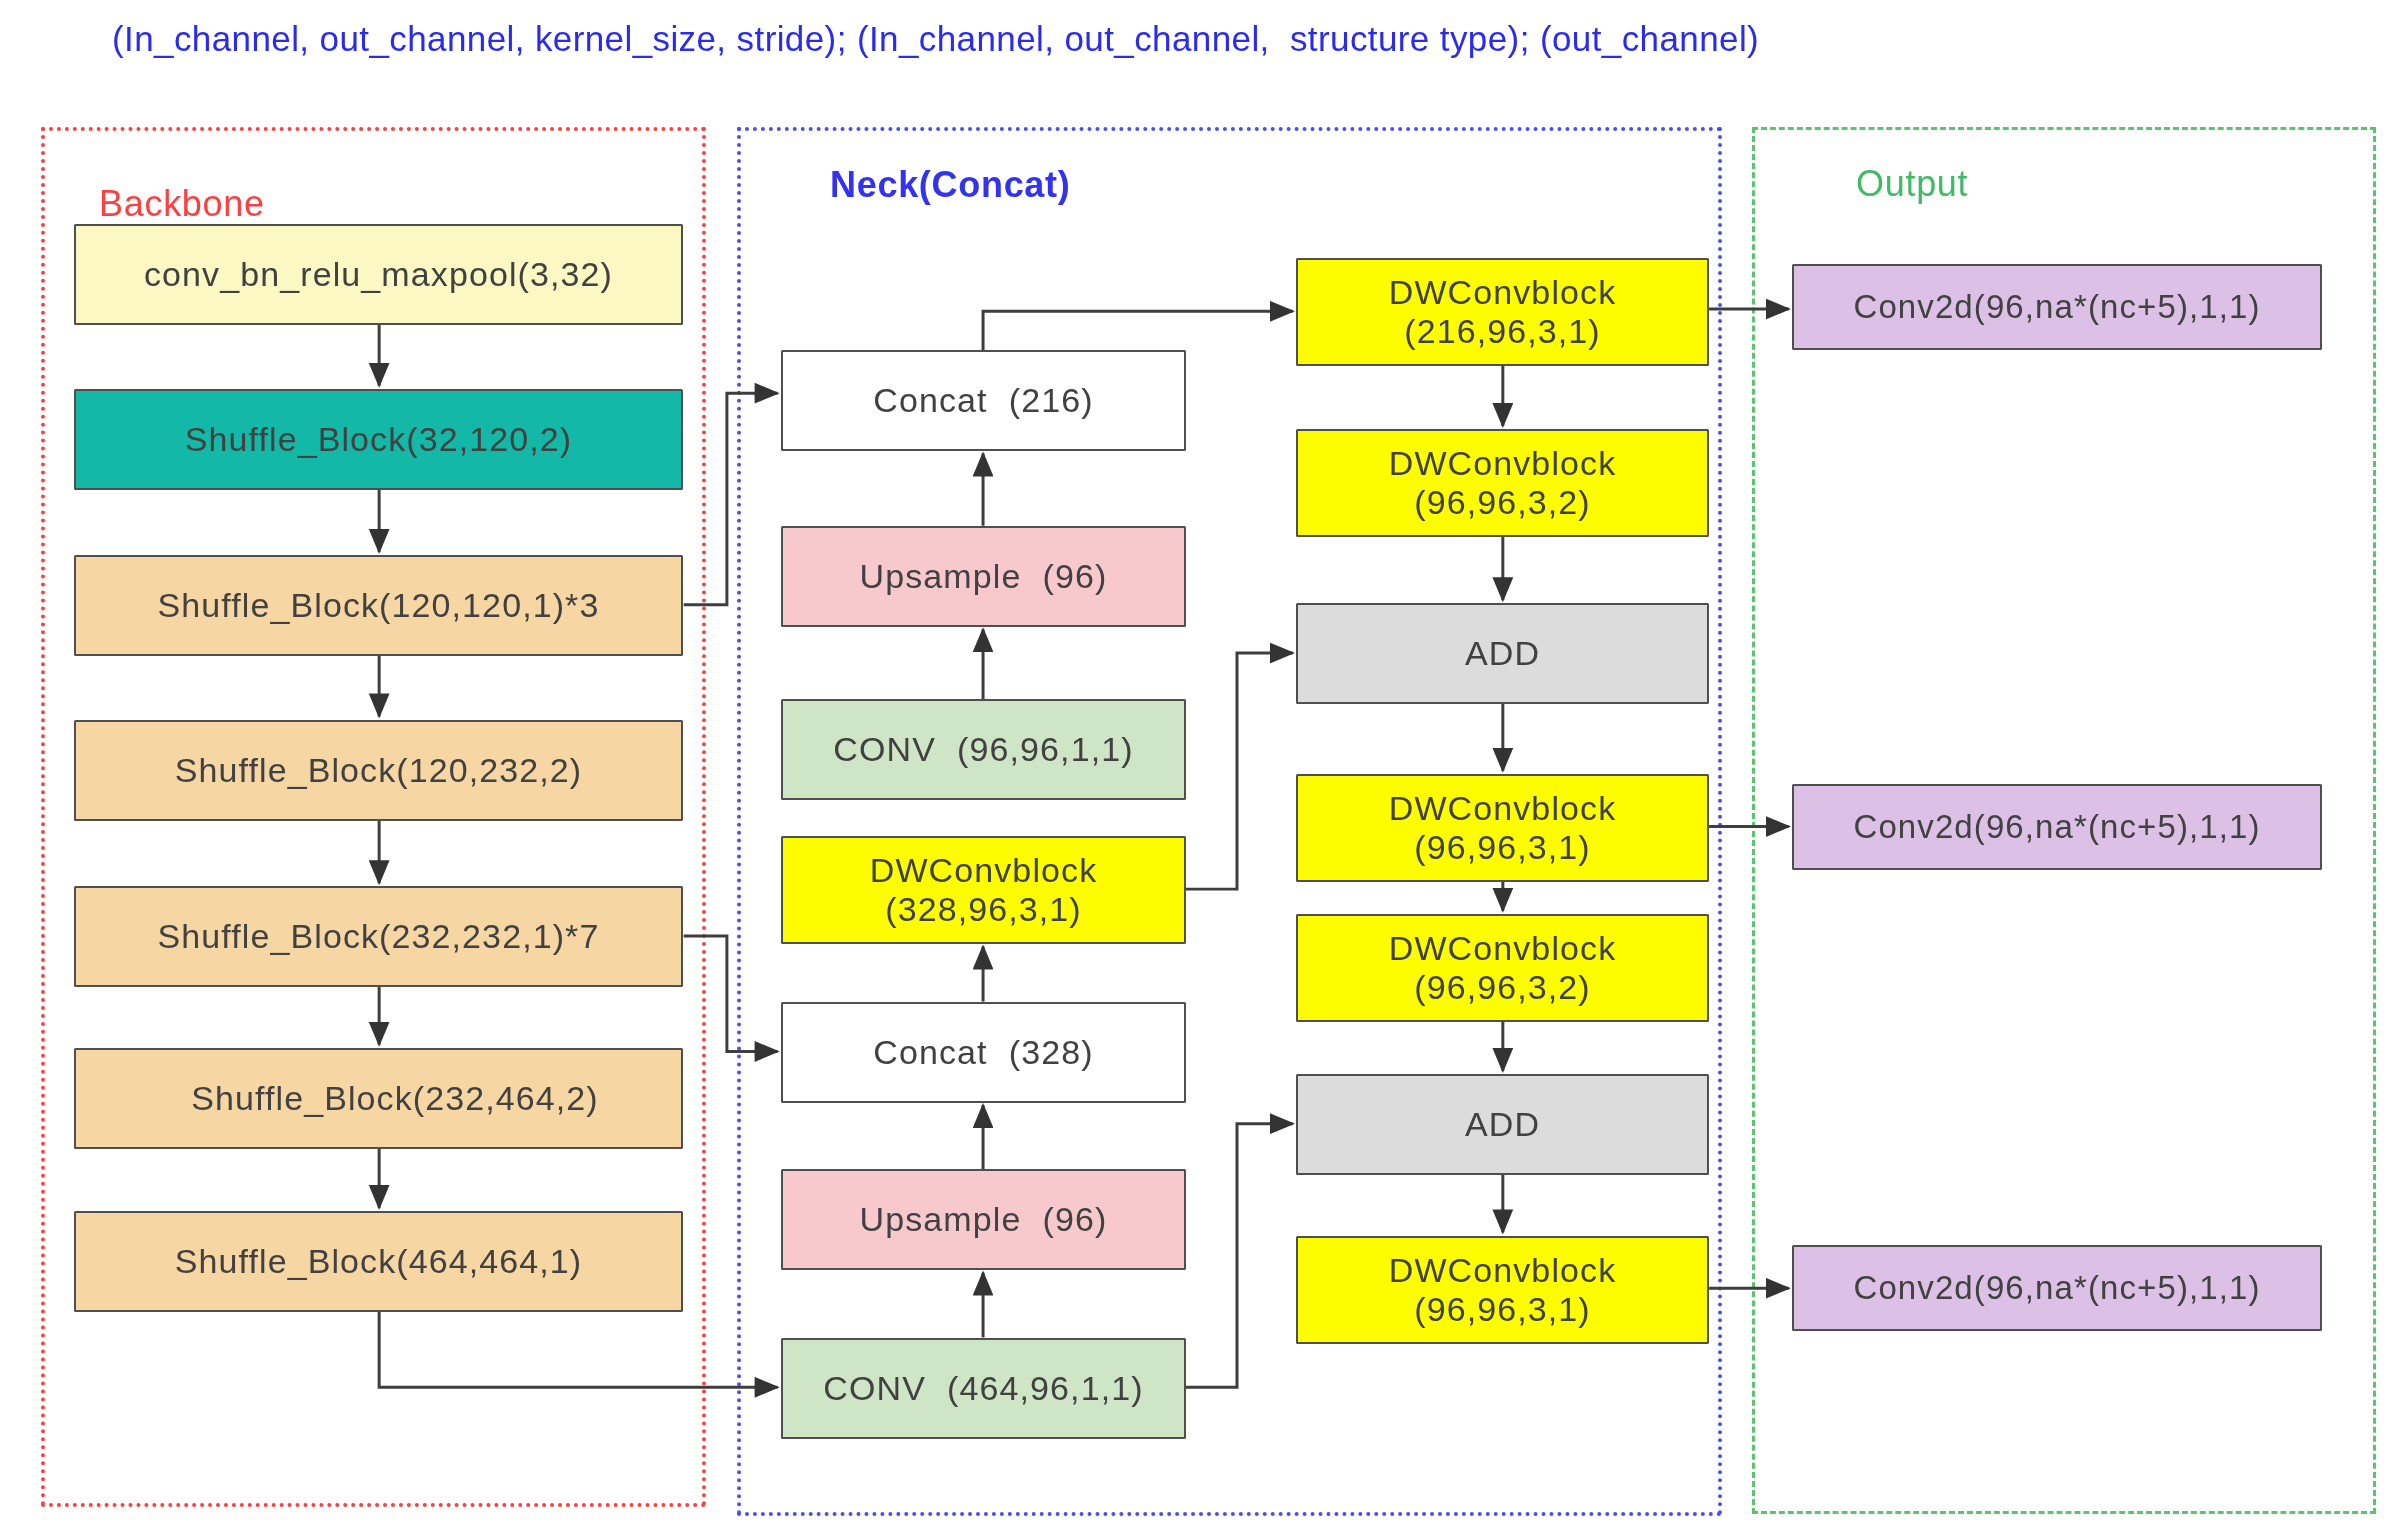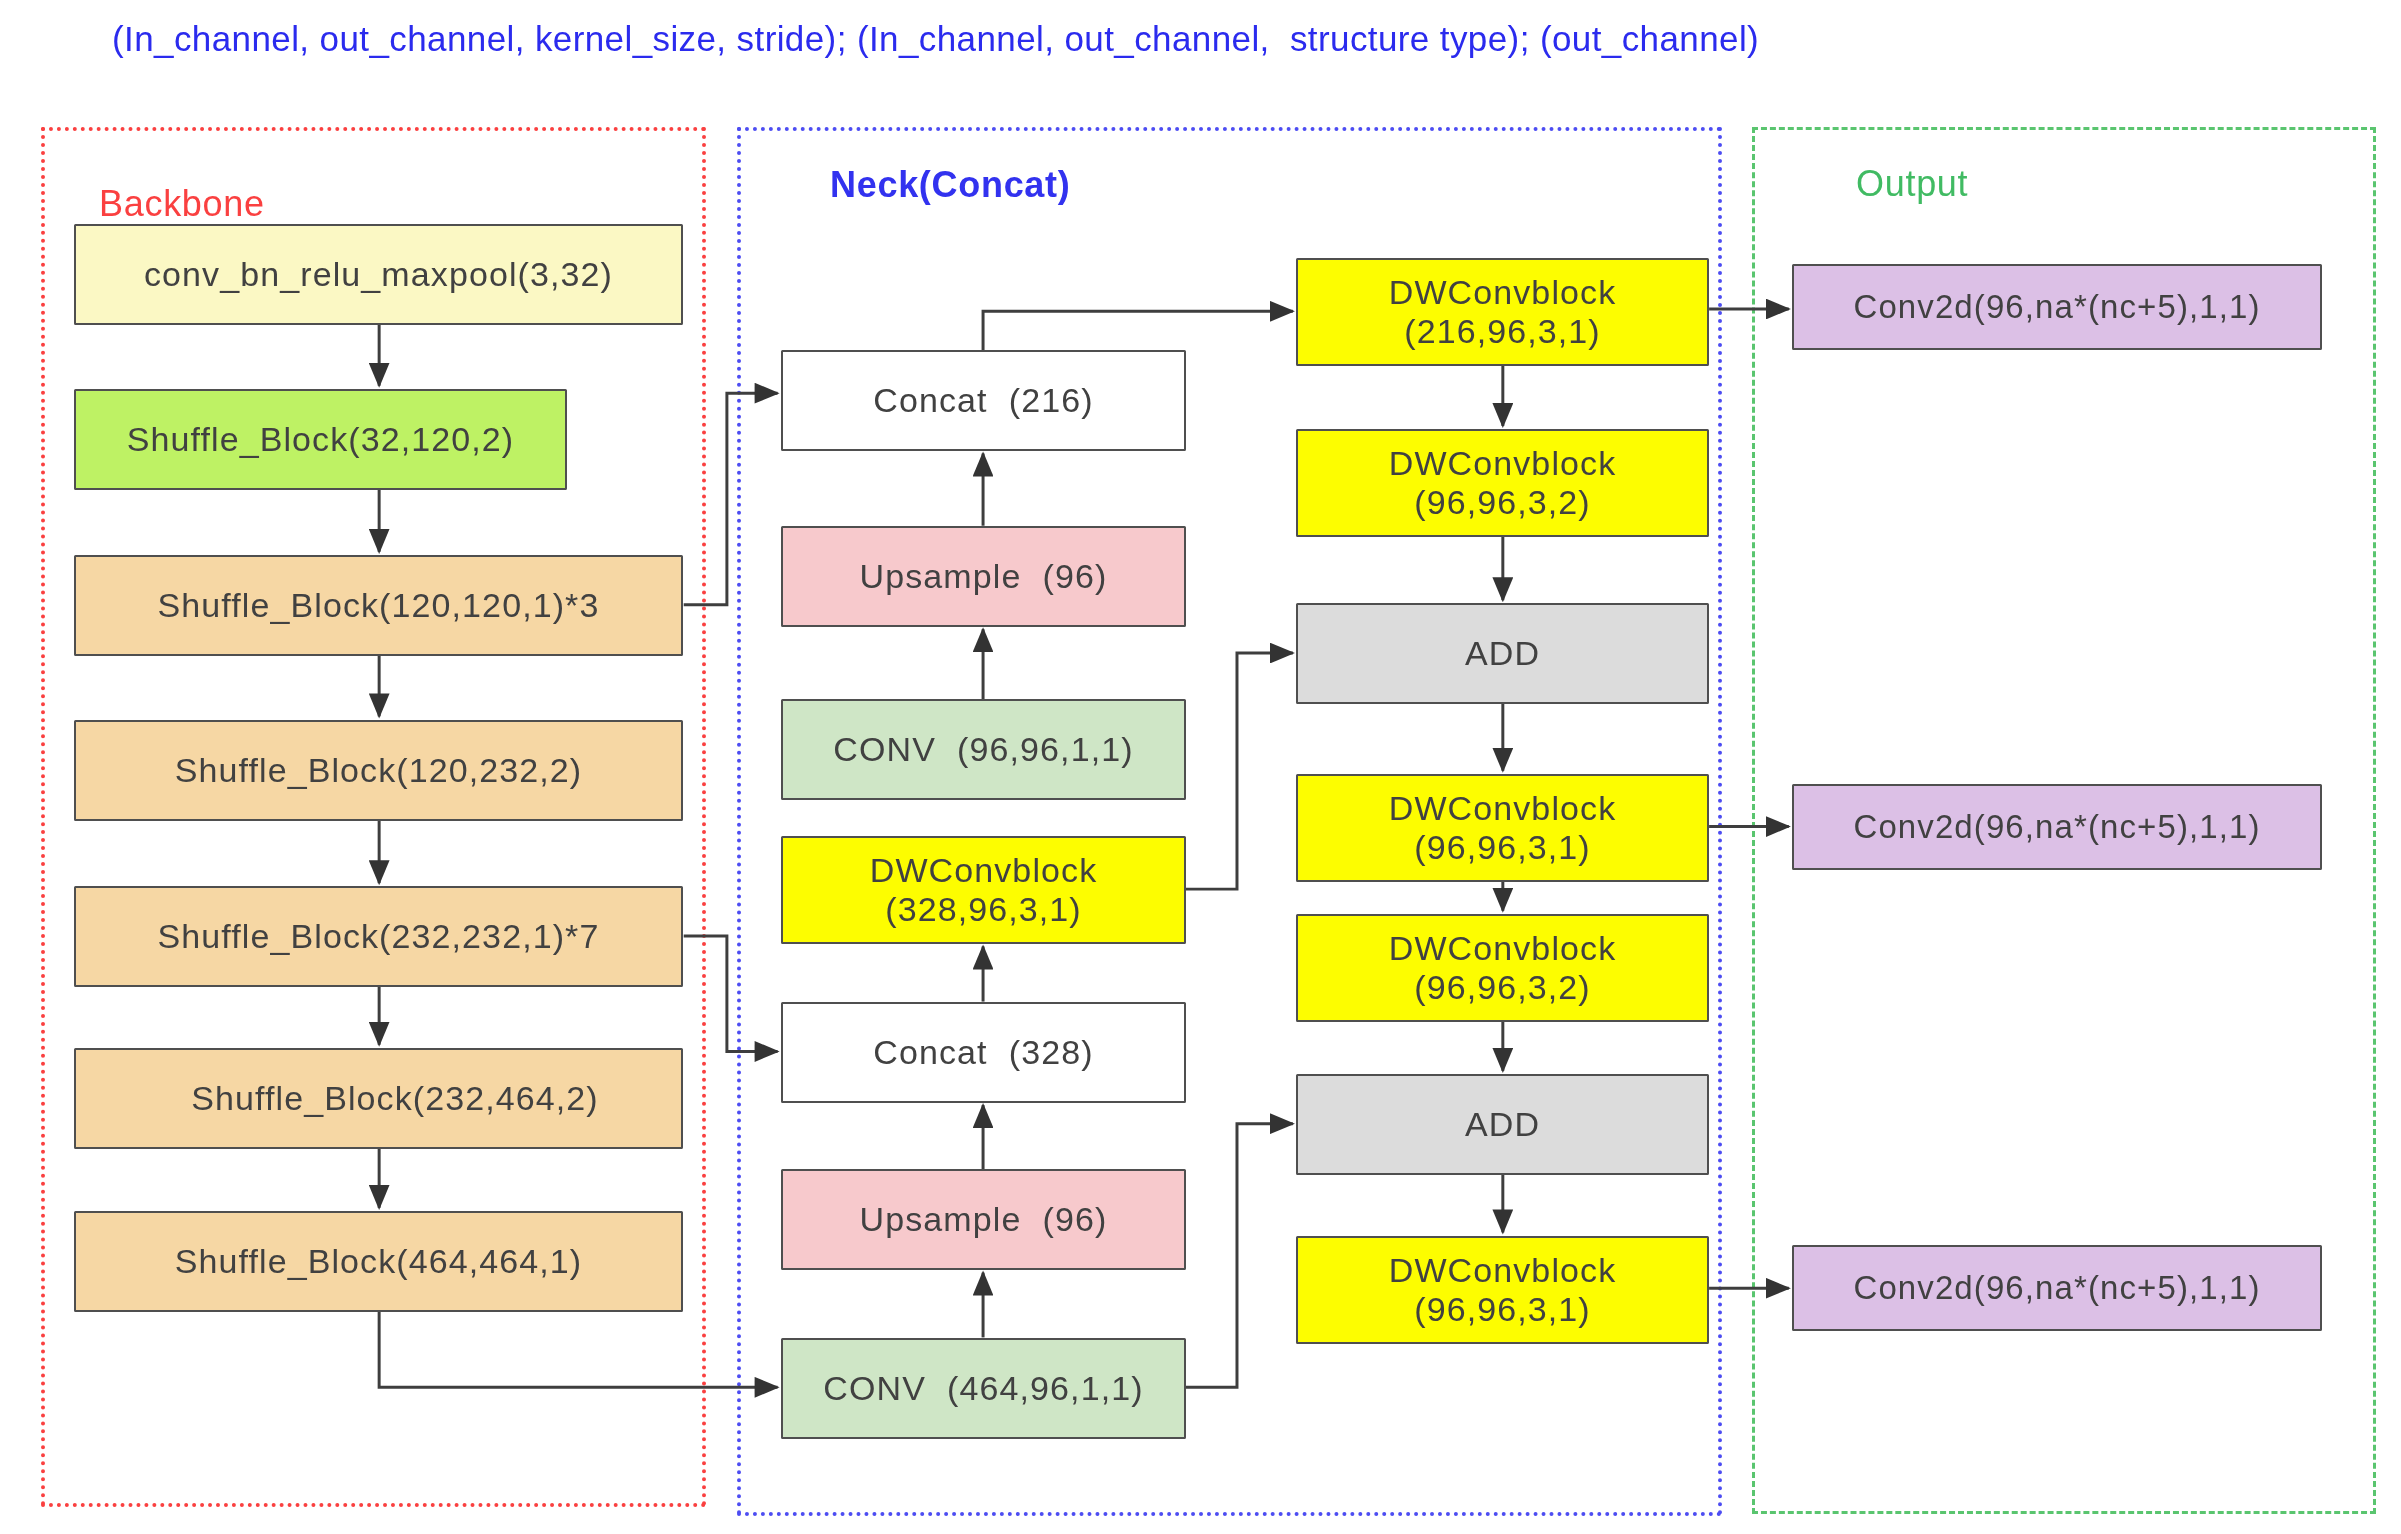--- a/index.html
+++ b/index.html
@@ -71,21 +71,21 @@
       <polyline points="2018,1184 2018,1223" marker-end="url(#arrow)"></polyline>
       <polyline points="2018,1372 2018,1438" marker-end="url(#arrow)"></polyline>
       <polyline points="2018,1577 2018,1655" marker-end="url(#arrow)"></polyline>
       <polyline points="2295,415 2402,415" marker-end="url(#arrow)"></polyline>
       <polyline points="2295,1110 2402,1110" marker-end="url(#arrow)"></polyline>
       <polyline points="2295,1730 2402,1730" marker-end="url(#arrow)"></polyline>
     </svg>
 
   <div id="nodes-layer">
       <div class="node" style="left: 74px; top: 224px; width: 609px; height: 101px; background: rgb(251, 248, 196);"><div class="line">conv_bn_relu_maxpool(3,32)</div></div>
-      <div class="node" style="left: 74px; top: 389px; width: 493px; height: 101px; background: #bef264;"><div class="line">Shuffle_Block(32,120,2)</div></div>
+      <div class="node" style="left: 74px; top: 389px; width: 609px; height: 101px; background: #14b8a6;"><div class="line">Shuffle_Block(32,120,2)</div></div>
       <div class="node" style="left: 74px; top: 555px; width: 609px; height: 101px; background: rgb(246, 215, 164);"><div class="line">Shuffle_Block(120,120,1)*3</div></div>
       <div class="node" style="left: 74px; top: 720px; width: 609px; height: 101px; background: rgb(246, 215, 164);"><div class="line">Shuffle_Block(120,232,2)</div></div>
       <div class="node" style="left: 74px; top: 886px; width: 609px; height: 101px; background: rgb(246, 215, 164); justify-content: center;"><div class="line">Shuffle_Block(232,232,1)*7</div></div>
       <div class="node" style="left: 74px; top: 1048px; width: 609px; height: 101px; background: rgb(246, 215, 164); padding-left: 33px;"><div class="line">Shuffle_Block(232,464,2)</div></div>
       <div class="node" style="left: 74px; top: 1211px; width: 609px; height: 101px; background: rgb(246, 215, 164);"><div class="line">Shuffle_Block(464,464,1)</div></div>
       <div class="node" style="left: 781px; top: 350px; width: 405px; height: 101px; background: rgb(255, 255, 255);"><div class="line">Concat  (216)</div></div>
       <div class="node" style="left: 781px; top: 526px; width: 405px; height: 101px; background: rgb(247, 201, 204);"><div class="line">Upsample  (96)</div></div>
       <div class="node" style="left: 781px; top: 699px; width: 405px; height: 101px; background: rgb(207, 230, 198);"><div class="line">CONV  (96,96,1,1)</div></div>
       <div class="node" style="left: 781px; top: 836px; width: 405px; height: 108px; background: rgb(253, 253, 0);"><div class="line">DWConvblock</div><div class="line">(328,96,3,1)</div></div>
       <div class="node" style="left: 781px; top: 1002px; width: 405px; height: 101px; background: rgb(255, 255, 255);"><div class="line">Concat  (328)</div></div>

